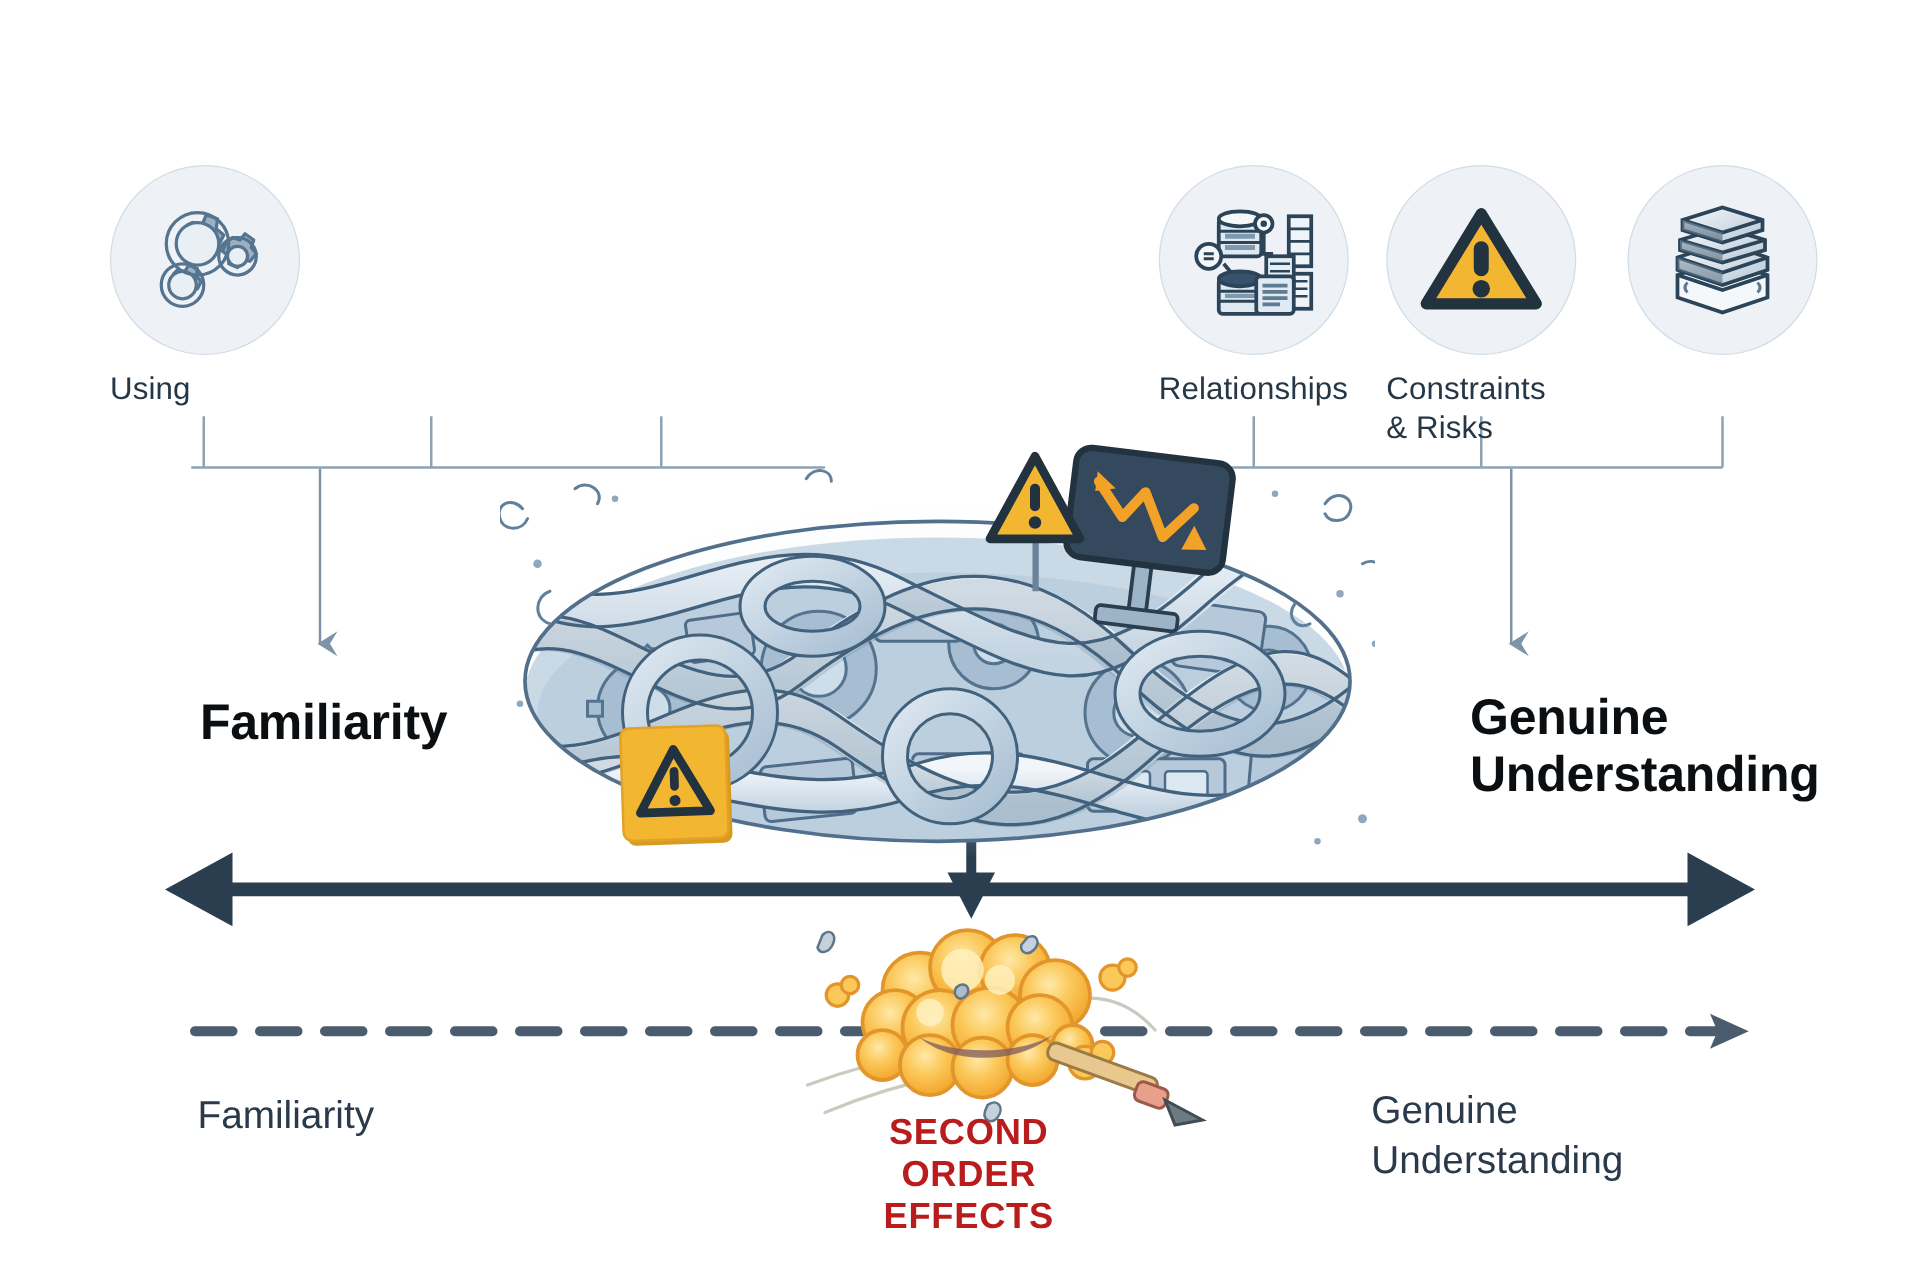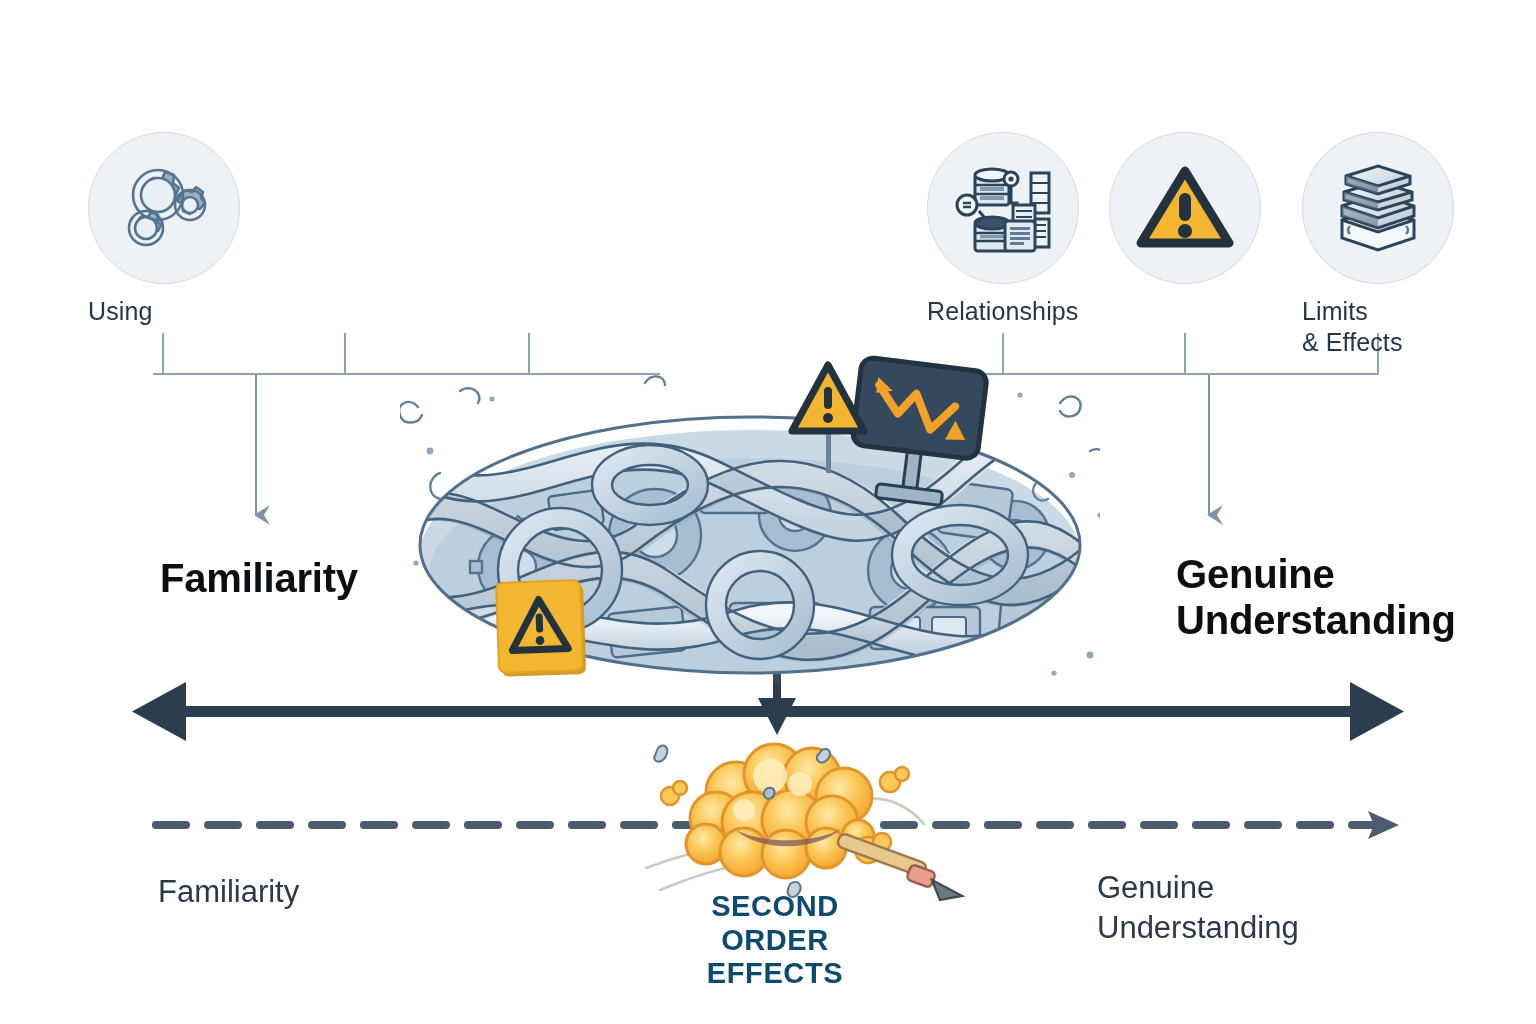--- a/index.html
+++ b/index.html
@@ -41,21 +41,21 @@
     position:absolute;z-index:4;font-size:31px;line-height:1.28;
     color:#2b3a4a;font-weight:400;white-space:pre-line;
   }
   #bottom-left{left:158px;top:872px;}
   #bottom-right{left:1097px;top:868px;}
 
   
   #blast-caption{
     position:absolute;z-index:6;left:700px;top:890px;width:150px;
     text-align:center;font-size:29px;line-height:1.16;font-weight:600;
-    color:#0c4a6e;letter-spacing:.6px;white-space:pre-line;
+    color:#b91c1c;letter-spacing:.6px;white-space:pre-line;
   }
 
   
   #tangle{position:absolute;left:400px;top:355px;width:700px;height:330px;z-index:2;}
   #blast{position:absolute;left:640px;top:740px;width:360px;height:170px;z-index:3;}
 </style>
 </head>
 <body>
 
 <div class="stage">
@@ -395,20 +395,22 @@
   </div>
 
   <div class="icon-node" style="left:1109px;top:132px;">
     <div class="icon-circle">
       <svg width="100" height="90" viewBox="0 0 100 90">
         <path d="M50 8 L94 80 L6 80 Z" fill="#F2B630" stroke="#22323f" stroke-width="9" stroke-linejoin="round"></path>
         <rect x="44" y="30" width="12" height="28" rx="6" fill="#22323f"></rect>
         <circle cx="50" cy="68" r="7" fill="#22323f"></circle>
       </svg>
     </div>
+    <div class="icon-label">Constraints
+&amp; Risks</div>
   </div>
 
   <div class="icon-node" style="left:1302px;top:132px;">
     <div class="icon-circle">
       <svg width="96" height="92" viewBox="0 0 96 92">
         <defs>
           <linearGradient id="slabA" x1="0" y1="0" x2="1" y2="1">
             <stop offset="0" stop-color="#f6f9fb"></stop>
               <stop offset="1" stop-color="#b6c7d5"></stop>
           </linearGradient>
@@ -428,22 +430,20 @@
 
         <path d="M14 30 L48 20 L82 30 L82 38 L48 48 L14 38 Z" fill="url(#slabA)" stroke="#2b4458" stroke-width="3"></path>
         <path d="M14 30 L48 40 L82 30" fill="none" stroke="#2b4458" stroke-width="3"></path>
         <path d="M14 30 L48 40 L48 48 L14 38 Z" fill="url(#slabB)" opacity="0.6"></path>
 
         <path d="M16 14 L48 4 L80 14 L80 22 L48 32 L16 22 Z" fill="url(#slabA)" stroke="#2b4458" stroke-width="3"></path>
         <path d="M16 14 L48 24 L80 14" fill="none" stroke="#2b4458" stroke-width="3"></path>
         <path d="M16 14 L48 24 L48 32 L16 22 Z" fill="url(#slabB)" opacity="0.65"></path>
       </svg>
     </div>
-    <div class="icon-label">Limits
-&amp; Effects</div>
   </div>
 
   <div class="endpoint" id="endpoint-left">Familiarity</div>
   <div class="endpoint" id="endpoint-right">Genuine
 Understanding</div>
 
   <div class="bottom-label" id="bottom-left">Familiarity</div>
   <div class="bottom-label" id="bottom-right">Genuine
 Understanding</div>
 

